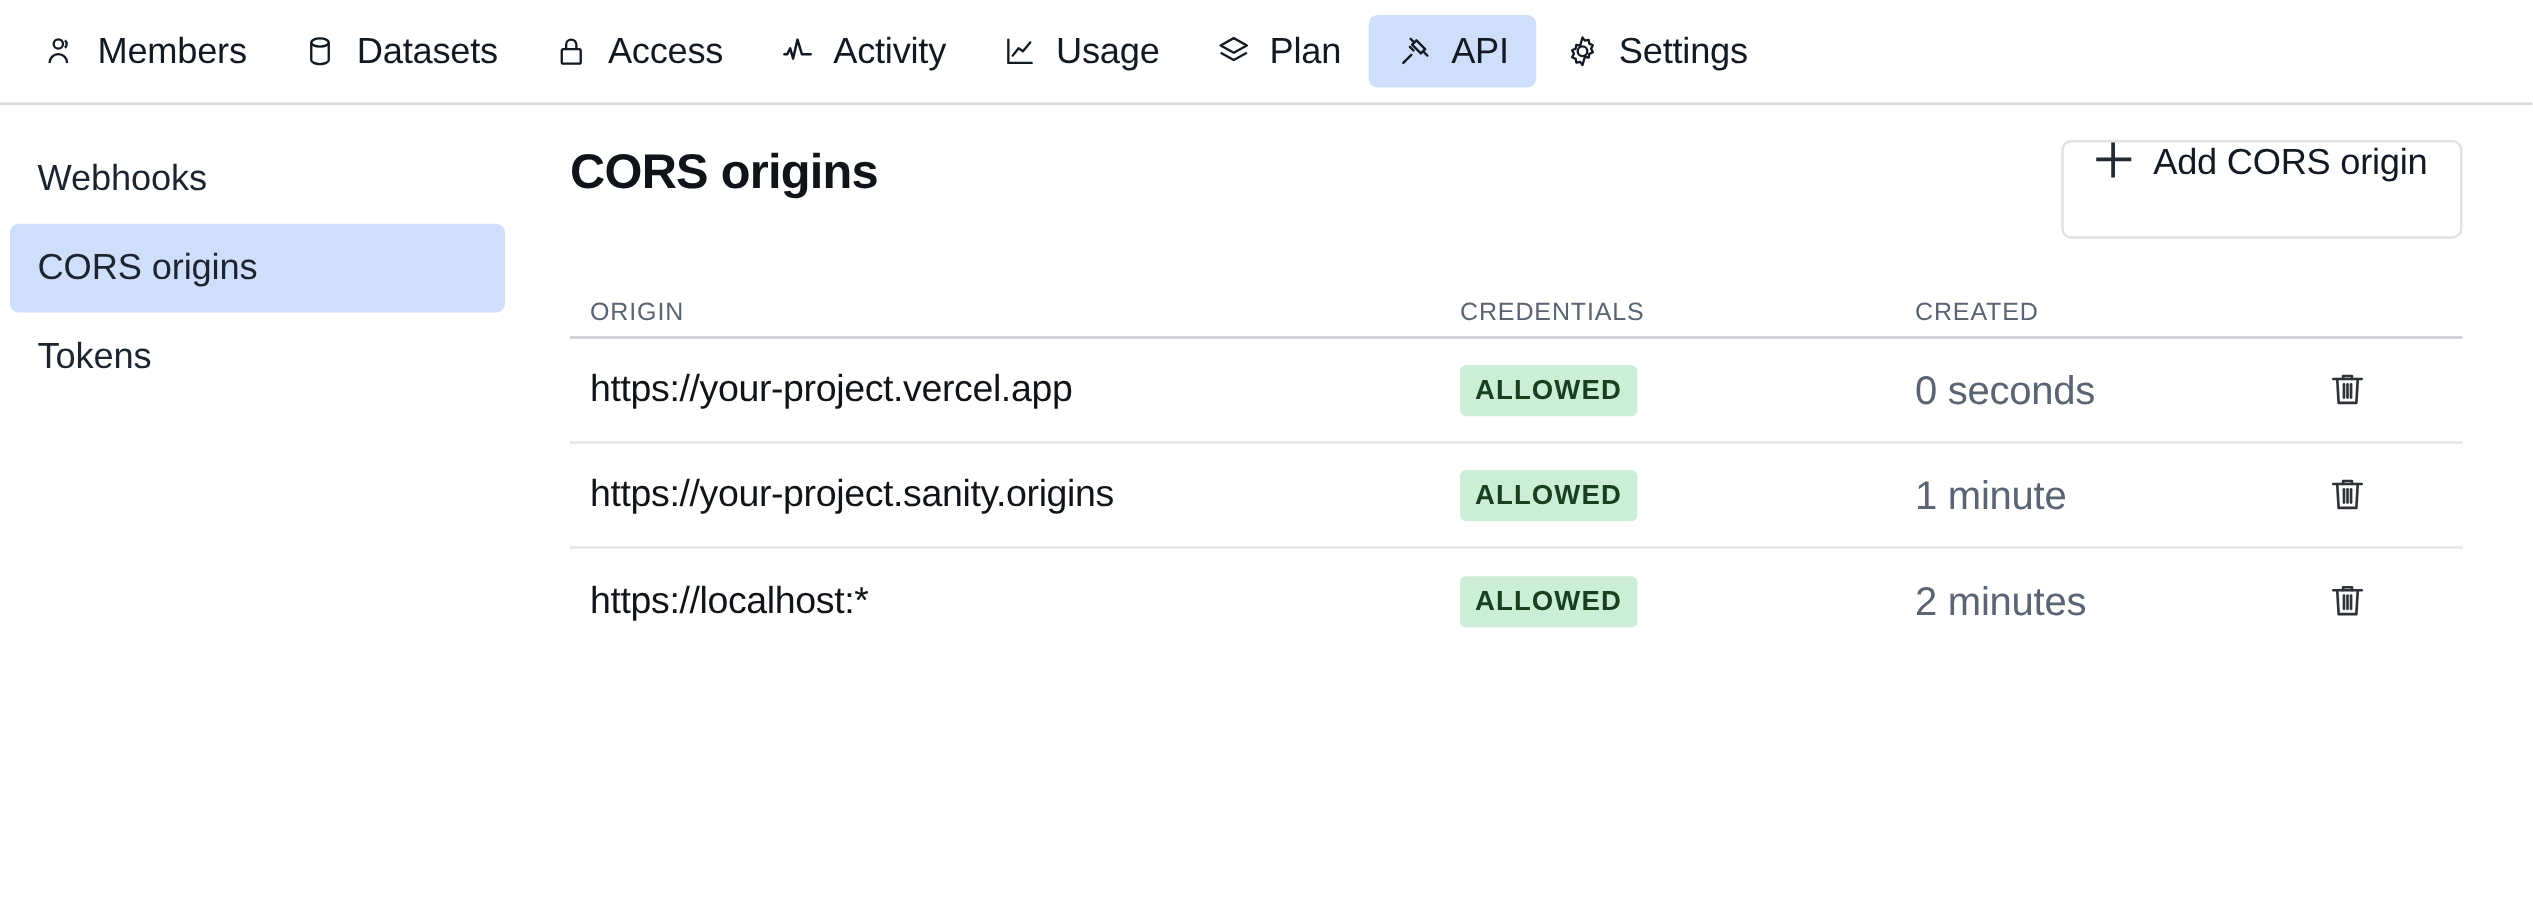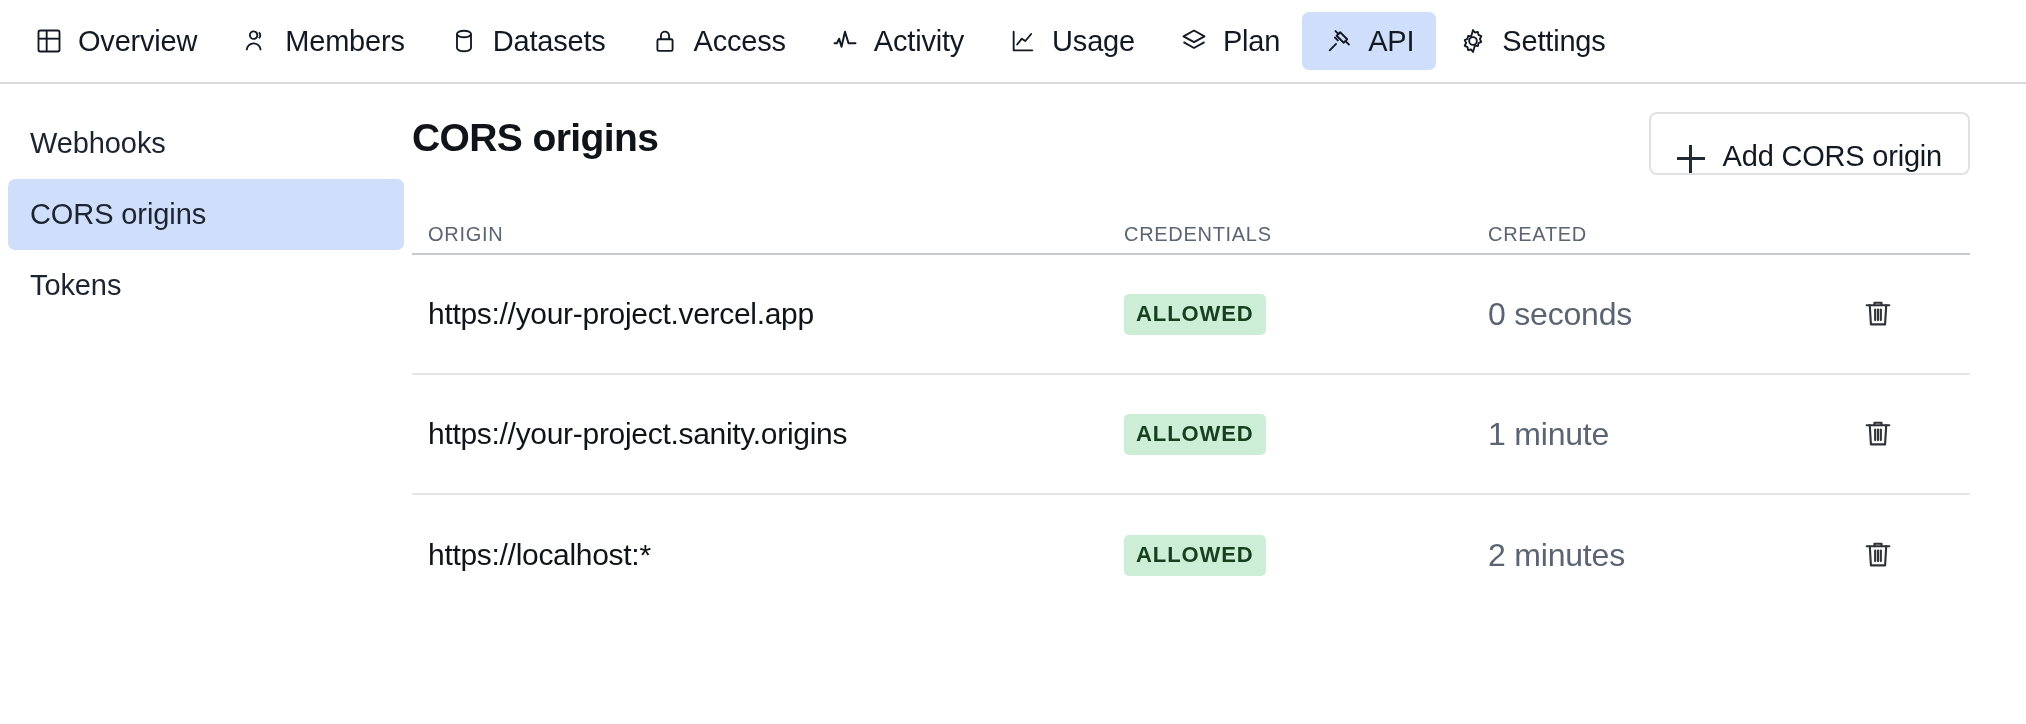--- a/index.html
+++ b/index.html
@@ -45,20 +45,21 @@
   .nav-label {
     font-size: 29px;
     letter-spacing: -0.2px;
     color: #121923;
   }
 
   
   .body-wrap {
     display: flex;
     height: 638px;
+    gap: 44px;
   }
 
   
   .sidebar {
     width: 412px;
     flex: 0 0 412px;
     padding: 24px 8px 0 8px;
   }
   .side-item {
     height: 71px;
@@ -88,23 +89,23 @@
   }
   .page-title {
     font-size: 39px;
     font-weight: bold;
     letter-spacing: -0.6px;
     color: #101418;
     padding-top: 12px;
   }
   .add-btn {
     display: flex;
-    align-items: flex-end;
+    align-items: flex-start;
     gap: 18px;
-    height: 63px;
+    height: 79px;
     padding: 0 26px;
     border: 2px solid #dfe1e5;
     border-radius: 8px;
     background: #ffffff;
     cursor: pointer;
     margin-top: 8px;
   }
   .add-btn .plus {
     width: 28px; height: 28px;
     position: relative;
@@ -136,21 +137,21 @@
   .table { margin-top: 40px; width: 100%; }
   .t-row {
     display: flex;
     align-items: center;
   }
   .t-head {
     height: 40px;
     border-bottom: 2px solid #c7cbd1;
   }
   .t-body-row {
-    height: 120px;
+    height: 84px;
     border-bottom: 2px solid #e3e5e8;
     justify-content: center;
   }
   .t-body-row:last-child { border-bottom: none; }
   .col-origin { flex: 0 0 712px; padding-left: 16px; }
   .col-cred   { flex: 0 0 364px; }
   .col-created{ flex: 1 1 auto; }
   .col-action { flex: 0 0 120px; display: flex; justify-content: flex-start; }
 
   .th {
@@ -186,30 +187,20 @@
     justify-content: center;
     background: none; border: none;
     cursor: pointer;
   }
 </style>
 </head>
 <body>
 
 <div class="topnav">
 
-  <div class="nav-item">
-    <span class="nav-icon">
-      <svg width="28" height="28" viewBox="0 0 24 24" fill="none" stroke="#121923" stroke-width="1.6">
-        <rect x="3" y="3" width="18" height="18" rx="1.5"></rect>
-        <line x1="3" y1="10" x2="21" y2="10"></line>
-          <line x1="10" y1="3" x2="10" y2="21"></line>
-      </svg>
-    </span>
-    <span class="nav-label">Overview</span>
-  </div>
 
   <div class="nav-item">
     <span class="nav-icon">
       <svg width="28" height="28" viewBox="0 0 24 24" fill="none" stroke="#121923" stroke-width="1.6">
         <circle cx="10" cy="7" r="3.2"></circle>
           <path d="M4 20c0-3.4 2.7-6 6-6s6 2.6 6 6"></path>
         <path d="M14.5 4.6a3.2 3.2 0 0 1 0 5"></path>
       </svg>
     </span>
     <span class="nav-label">Members</span>

